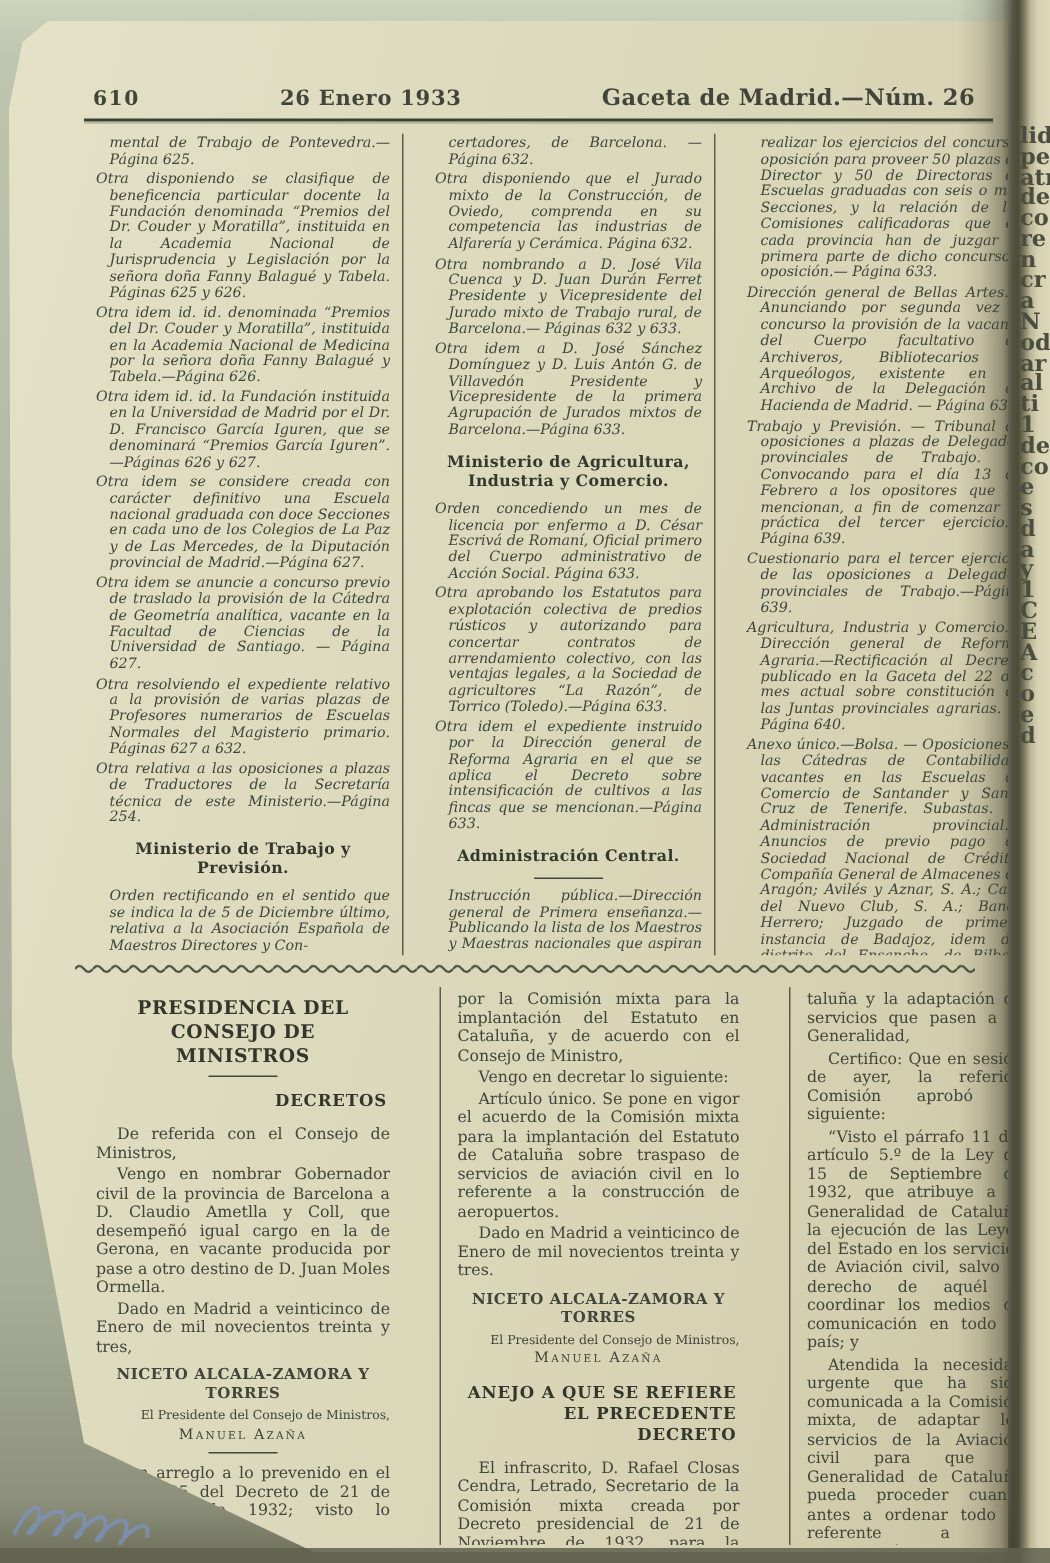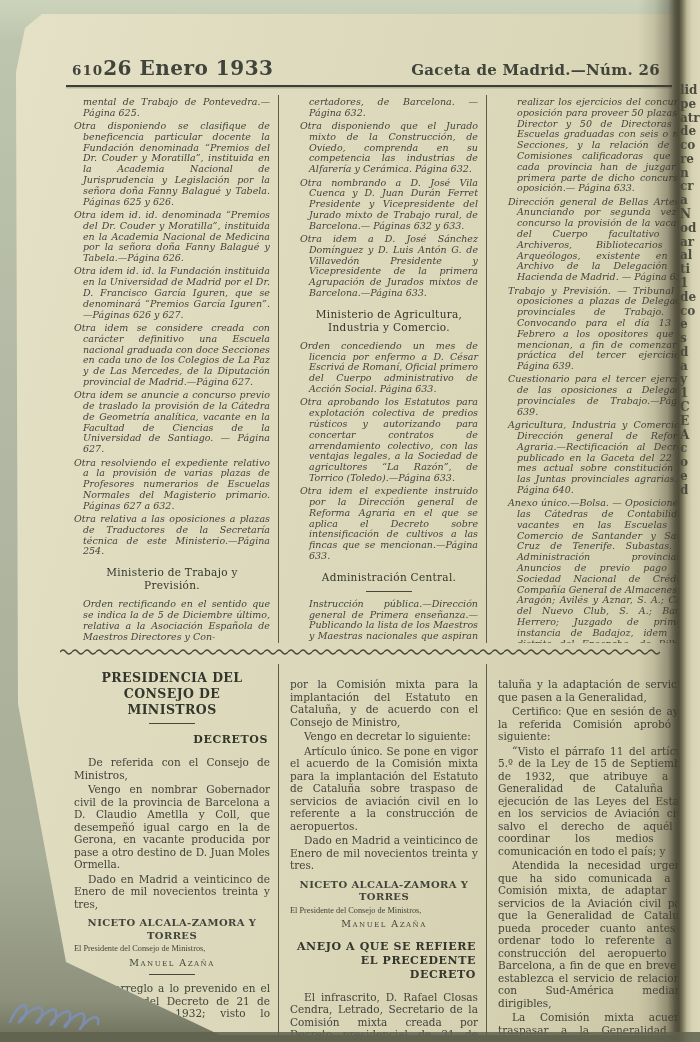--- a/index.html
+++ b/index.html
@@ -3,77 +3,77 @@
 <meta charset="utf-8">
 <style>
   html,body{margin:0;padding:0;}
   body{
     width:700px;height:1042px;position:relative;overflow:hidden;
     background:linear-gradient(180deg,#ccd4bb 0%,#bec5af 4%,#b2b8a3 40%,#a9ae99 82%,#8d917c 96%,#6b6d58 100%);
     font-family:"DejaVu Serif","Liberation Serif",serif;
     -webkit-font-smoothing:antialiased;
   }
   .page{
-    position:absolute;left:16px;top:14px;width:666px;height:1021px;
+    position:absolute;left:6px;top:14px;width:666px;height:1021px;
     background:linear-gradient(105deg,#e5e1c6 0%,#dfdbbf 30%,#dad6b8 60%,#d3ceae 85%,#c8c2a2 100%);
     clip-path:polygon(26px 0,100% 0,100% 100%,204px 100%,50px 948px,2px 690px,0 58px,9px 14px);
     color:#41443a;
   }
   .page-inner{position:absolute;inset:0;padding:0 0 0 0;}
   
   .hdr{display:flex;align-items:baseline;padding:42px 22px 0 56px;}
   .hdr .pgnum{font-size:13.5px;font-weight:bold;letter-spacing:1px;}
-  .hdr .date{flex:1;font-size:20px;font-weight:bold;letter-spacing:.5px;}
+  .hdr .date{flex:1;text-align:center;font-size:14px;font-weight:bold;letter-spacing:.5px;}
   .hdr .masthead{font-size:15px;font-weight:bold;letter-spacing:.3px;white-space:nowrap;}
   .hdr-rule{margin:5px 10px 0 50px;border-top:2.5px solid #3c3f33;box-shadow:0 1.5px 0 rgba(60,63,51,.25);}
   
   .summary{
     display:grid;grid-template-columns:206px 208px 1fr;
     margin:8px 0 0 56px;height:548px;overflow:hidden;
     font-style:italic;font-size:9.5px;line-height:10.8px;text-align:justify;
   }
   .summary .col{padding:2px 8px 0 2px;overflow:hidden;}
   .summary .col + .col{border-left:1px solid #5a5d4a;padding-left:21px;}
   .summary .col3{margin-right:-10px;padding-right:0;}
   .blk{margin:0 0 2.5px;}
   .entry,.entry-cont{text-indent:-9px;padding-left:9px;}
   .entry-cont{text-indent:0;}
   .heading{
-    font-style:normal;font-weight:normal;text-align:center;
+    font-style:normal;font-weight:bold;text-align:center;
     font-size:10.5px;line-height:13px;letter-spacing:.3px;margin:9px 4px 7px;color:#34372c;
   }
   .short-rule{width:46px;border-top:1.5px solid #44473a;margin:5px auto 7px;}
   
   .wavy{display:block;margin:4px 0 0 44px;}
   
   .bodysec{
     display:grid;grid-template-columns:206px 208px 1fr;
     margin:8px 0 0 56px;height:372px;overflow:hidden;
-    font-size:10.5px;line-height:12.5px;text-align:justify;
+    font-size:10.5px;line-height:12.5px;text-align:justify;gap:25px;
   }
   .bodysec .col{padding:2px 8px 0 2px;overflow:hidden;}
   .bodysec .col + .col{border-left:1px solid #5a5d4a;padding-left:11px;}
   .bodysec .col3{margin-right:-10px;padding-right:0;}
   .para{text-indent:14px;margin:0 0 2px;}
-  .para-cont{text-indent:0;margin:12px 0 2px;}
+  .para-cont{text-indent:0;margin:0 0 2px;}
   .main-heading{font-weight:bold;text-align:center;font-size:12.5px;line-height:16px;letter-spacing:.4px;margin:4px 6px 2px;color:#33362b;}
   .sub-heading{font-weight:bold;text-align:right;font-size:11px;line-height:14px;letter-spacing:.6px;margin:9px 2px 9px;color:#33362b;}
   .sig-name{text-align:center;font-weight:bold;font-size:10px;letter-spacing:.4px;margin:7px 0 1px;}
-  .sig-role{text-align:left;font-size:8.3px;margin:0 0 1px;font-family:Liberation Serif, serif;}
+  .sig-role{text-align:right;font-size:8.3px;margin:0 0 1px;}
   .sig-name2{text-align:center;font-size:9.5px;letter-spacing:1.5px;font-variant:small-caps;margin:0 0 3px;}
   
   .fold{
     position:absolute;top:0;right:0;width:62px;height:1042px;pointer-events:none;
     background:linear-gradient(to right,
       rgba(74,72,52,0) 0%,rgba(74,72,52,.14) 26%,rgba(64,62,45,.42) 48%,
       rgba(54,52,38,.78) 60%,#4e4c38 66%,#7b785e 72%,#bcb797 79%,#d7d2b3 87%,#dcd7b9 100%);
   }
   .next-page{
     position:absolute;top:26px;right:0;width:24px;height:1016px;overflow:hidden;
-    font-size:12px;line-height:12.6px;color:#4b4e3e;font-weight:bold;
+    font-size:15px;line-height:12.6px;color:#4b4e3e;font-weight:bold;
     padding-top:58px;box-sizing:border-box;text-align:left;padding-left:4px;
   }
   .next-page .frag{margin:0 0 1.2px;white-space:nowrap;}
   
   .bottom-shadow{position:absolute;left:0;bottom:0;width:700px;height:10px;background:#5f614d;opacity:.85;}
   .handwriting{position:absolute;left:4px;top:978px;}
 </style>
 </head>
 <body>
 

